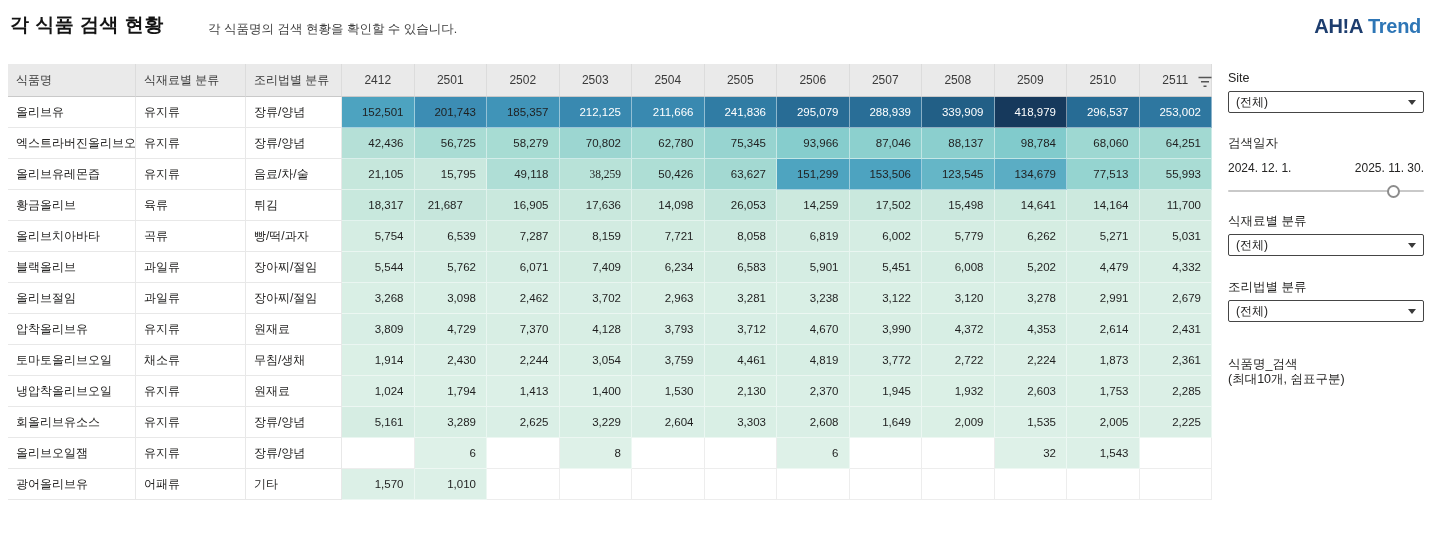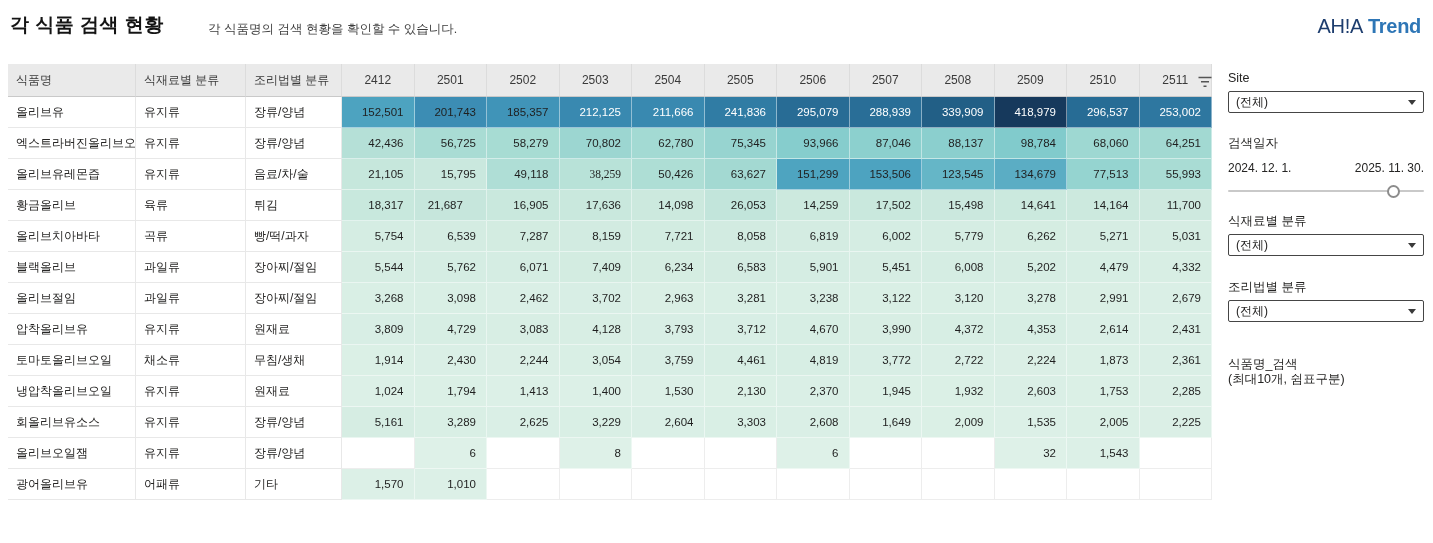--- a/index.html
+++ b/index.html
@@ -2,21 +2,21 @@
 <html><head>
 <meta charset="utf-8">
 <style>
   html,body{margin:0;padding:0;width:1433px;height:543px;background:#ffffff;
     font-family:"Liberation Sans","DejaVu Sans",sans-serif;overflow:hidden;position:relative;}
 
   
   .page-title{position:absolute;left:10px;top:12px;font-size:19px;font-weight:700;color:#141414;letter-spacing:0.5px;}
   .page-subtitle{position:absolute;left:208px;top:21px;font-size:12.5px;color:#3d3d3d;}
   .logo{position:absolute;right:12px;top:15px;font-size:20px;letter-spacing:-0.3px;}
-  .logo .lp{font-weight:400;}
+  .logo .lp{font-weight:700;}
   .logo .ls{font-weight:600;margin-left:5px;}
 
   
   .matrix{position:absolute;left:8px;top:64px;width:1204px;}
   table{border-collapse:separate;border-spacing:0;table-layout:fixed;width:1204px;}
   th{height:32px;background:#eaeaea;font-weight:400;font-size:12px;color:#3a3a3a;
      border-right:1px solid #dcdcdc;border-bottom:1px solid #c9c9c9;padding:0;}
   .th-text{text-align:left;padding-left:8px;}
   .th-month{text-align:center;}
   td{height:30px;font-size:12px;padding:0;}
@@ -208,21 +208,21 @@
           <td class="td-val" style="background: rgb(217, 239, 229); color: rgb(31, 31, 31);">3,278</td>
           <td class="td-val" style="background: rgb(218, 239, 229); color: rgb(31, 31, 31);">2,991</td>
           <td class="td-val" style="background: rgb(218, 239, 230); color: rgb(31, 31, 31);">2,679</td>
         </tr>
         <tr>
           <td class="td-text">압착올리브유</td>
           <td class="td-text">유지류</td>
           <td class="td-text">원재료</td>
           <td class="td-val" style="background: rgb(216, 238, 229); color: rgb(31, 31, 31);">3,809</td>
           <td class="td-val" style="background: rgb(215, 238, 228); color: rgb(31, 31, 31);">4,729</td>
-          <td class="td-val" style="background: rgb(216, 238, 228); color: rgb(31, 31, 31);">3,083</td>
+          <td class="td-val" style="background: rgb(216, 238, 228); color: rgb(31, 31, 31);">7,370</td>
           <td class="td-val" style="background: rgb(216, 238, 228); color: rgb(31, 31, 31);">4,128</td>
           <td class="td-val" style="background: rgb(216, 238, 229); color: rgb(31, 31, 31);">3,793</td>
           <td class="td-val" style="background: rgb(216, 238, 229); color: rgb(31, 31, 31);">3,712</td>
           <td class="td-val" style="background: rgb(215, 238, 228); color: rgb(31, 31, 31);">4,670</td>
           <td class="td-val" style="background: rgb(216, 238, 228); color: rgb(31, 31, 31);">3,990</td>
           <td class="td-val" style="background: rgb(215, 238, 228); color: rgb(31, 31, 31);">4,372</td>
           <td class="td-val" style="background: rgb(215, 238, 228); color: rgb(31, 31, 31);">4,353</td>
           <td class="td-val" style="background: rgb(218, 239, 230); color: rgb(31, 31, 31);">2,614</td>
           <td class="td-val" style="background: rgb(218, 239, 230); color: rgb(31, 31, 31);">2,431</td>
         </tr>

